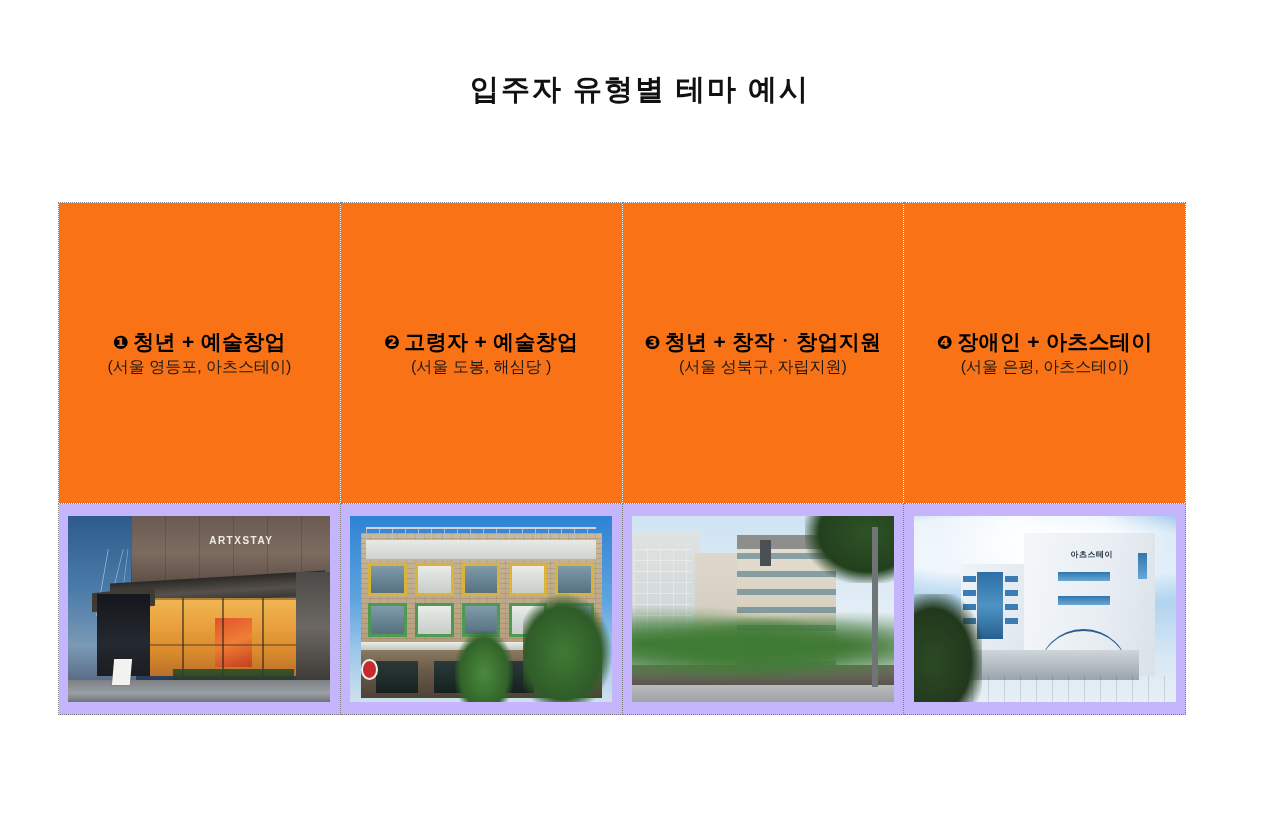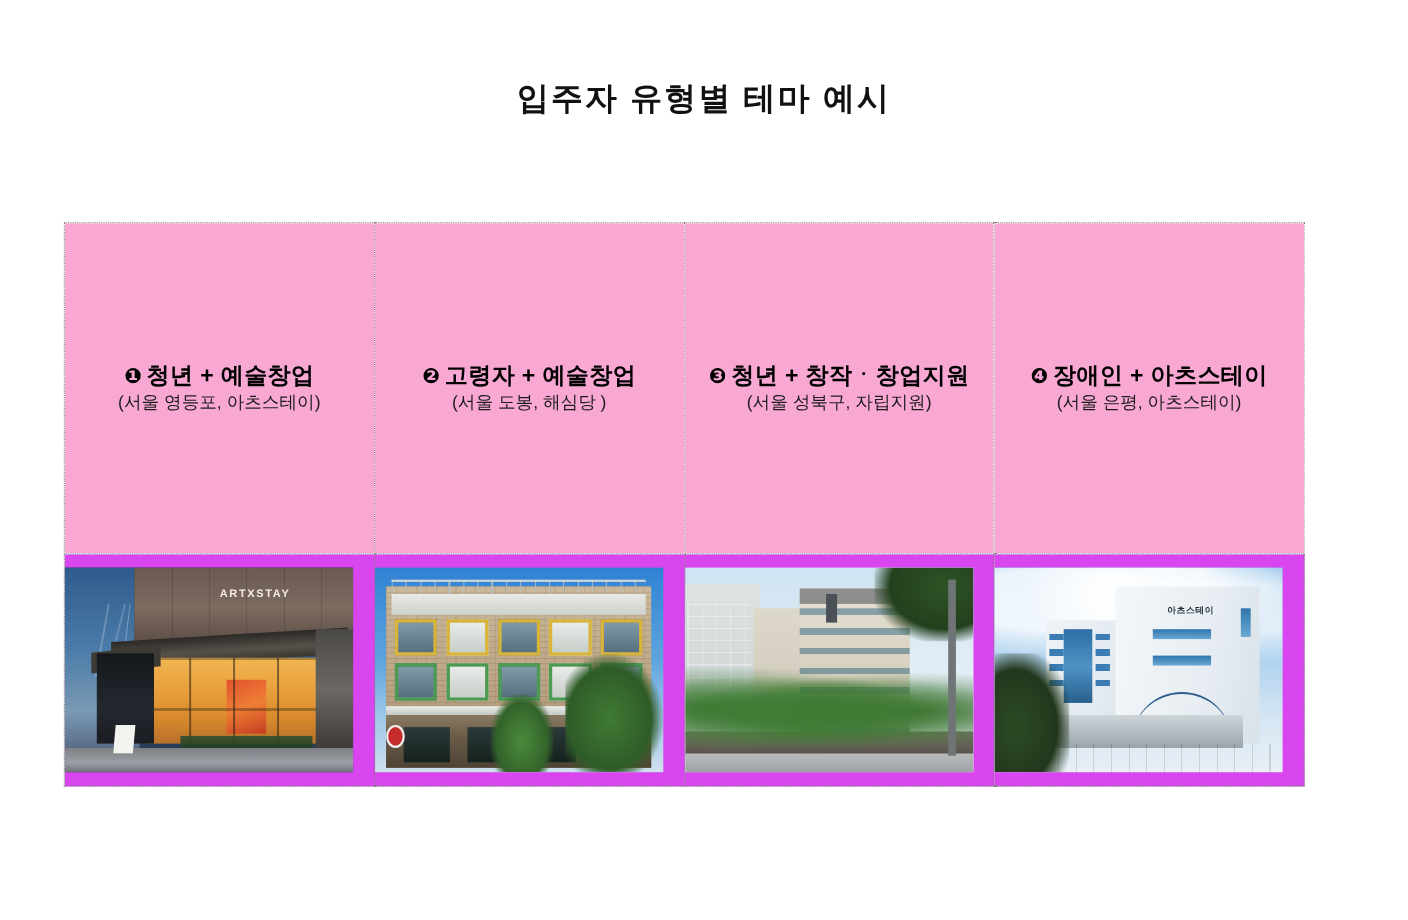--- a/index.html
+++ b/index.html
@@ -39,29 +39,29 @@
     height: 512px;
     border-collapse: collapse;
     table-layout: fixed;
   }
   .theme-table td {
     border: 1px dotted #7f7f7f;
     padding: 0;
     vertical-align: middle;
   }
   .head-cell {
-    background: #f9a8d4;
+    background: #f97316;
     height: 300px;
     text-align: center;
     position: relative;
   }
   .photo-cell {
-    background: #d946ef;
+    background: #c4b5fd;
     height: 210px;
-    text-align: left;
+    text-align: center;
     vertical-align: middle;
   }
 
   .head-inner {
     display: block;
     padding: 0 6px;
   }
   .head-title {
     font-size: 21px;
     font-weight: bold;

